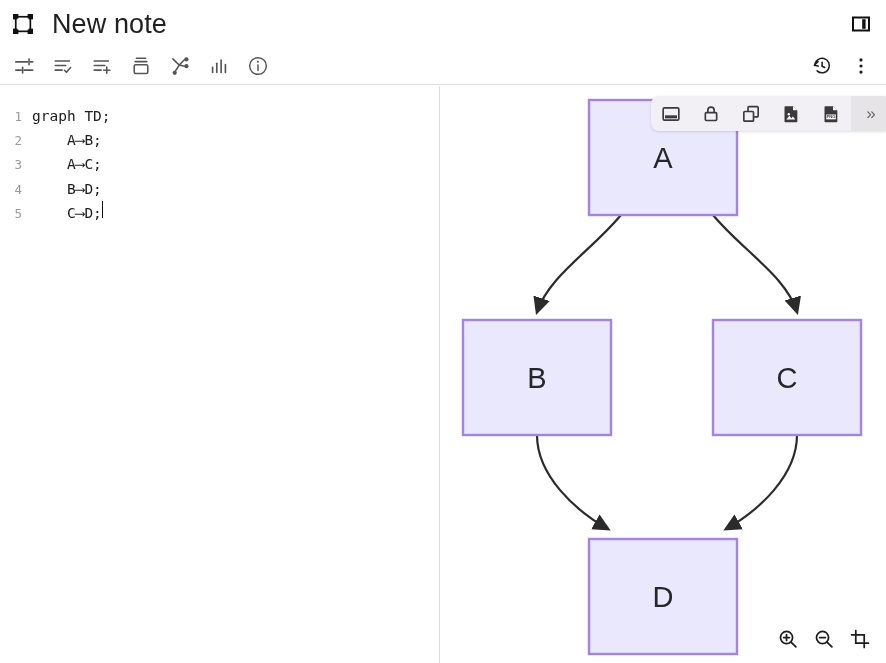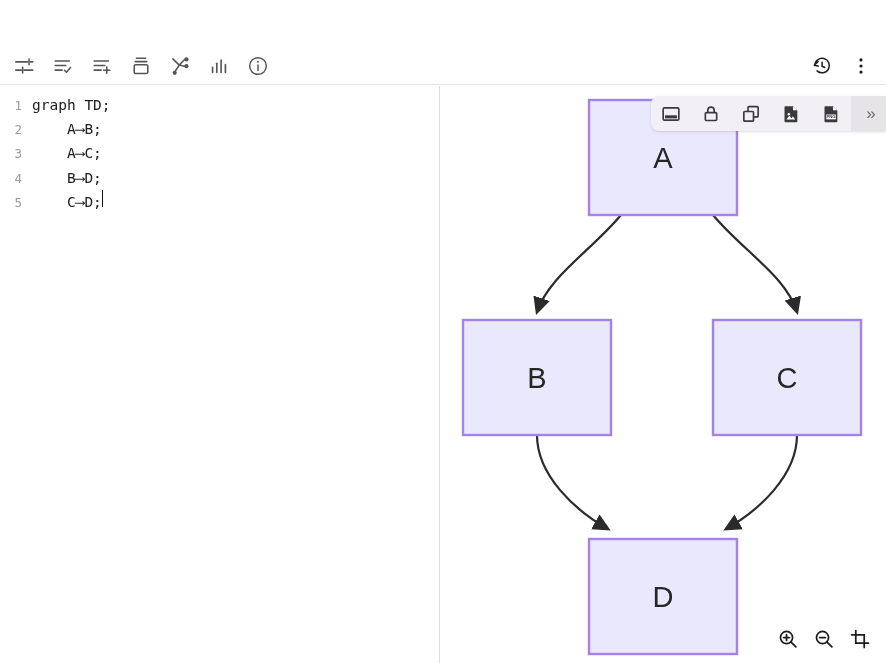--- a/index.html
+++ b/index.html
@@ -113,20 +113,21 @@
     color: #9a9a9a;
     font-size: 12.5px;
     font-family: "DejaVu Sans Mono", "Liberation Mono", monospace;
     user-select: none;
   }
   .linetext {
     padding-left: 10px;
     color: #202020;
     white-space: pre;
     position: relative;
+    margin-top: 11px;
   }
   .caret {
     display: inline-block;
     width: 1px;
     height: 17px;
     background: #111;
     vertical-align: -3px;
     margin-left: 0px;
   }
 
@@ -183,20 +184,44 @@
     cursor: pointer;
   }
 
   .ic { display: block; }
 </style>
 </head>
 <body>
 
 <div class="app">
 
+  <div class="titlebar">
+    <div class="app-icon">
+      <svg class="ic" width="24" height="24" viewBox="0 0 24 24">
+        <rect x="2" y="2" width="5.4" height="5.4" fill="#111"></rect>
+        <rect x="16.6" y="2" width="5.4" height="5.4" fill="#111"></rect>
+        <rect x="2" y="16.6" width="5.4" height="5.4" fill="#111"></rect>
+        <rect x="16.6" y="16.6" width="5.4" height="5.4" fill="#111"></rect>
+        <rect x="4.2" y="3.9" width="15.6" height="1.7" fill="#111"></rect>
+        <rect x="4.2" y="18.5" width="15.6" height="1.7" fill="#111"></rect>
+        <rect x="3.9" y="4.2" width="1.7" height="15.6" fill="#111"></rect>
+        <rect x="18.5" y="4.2" width="1.7" height="15.6" fill="#111"></rect>
+        <rect x="6.4" y="6.4" width="11.2" height="11.2" fill="#fff"></rect>
+      </svg>
+    </div>
+    <div class="note-title">New note</div>
+    <div class="titlebar-right">
+      <div class="panel-toggle">
+        <svg class="ic" width="22" height="22" viewBox="0 0 22 22">
+          <rect x="3" y="4.5" width="16" height="13" fill="none" stroke="#111" stroke-width="2"></rect>
+          <rect x="12.2" y="6.2" width="3.4" height="9.6" fill="#111"></rect>
+        </svg>
+      </div>
+    </div>
+  </div>
 
   <div class="toolbar">
 
     <div class="tool-btn">
       <svg class="ic" width="22" height="22" viewBox="0 0 24 24" fill="none" stroke="#555" stroke-width="1.7" stroke-linecap="round">
         <line x1="3" y1="7.5" x2="16" y2="7.5"></line>
         <line x1="19" y1="7.5" x2="21.5" y2="7.5"></line>
         <line x1="3" y1="16.5" x2="9" y2="16.5"></line>
         <line x1="12" y1="16.5" x2="21.5" y2="16.5"></line>
         <line x1="17.5" y1="4.3" x2="17.5" y2="10.7"></line>

